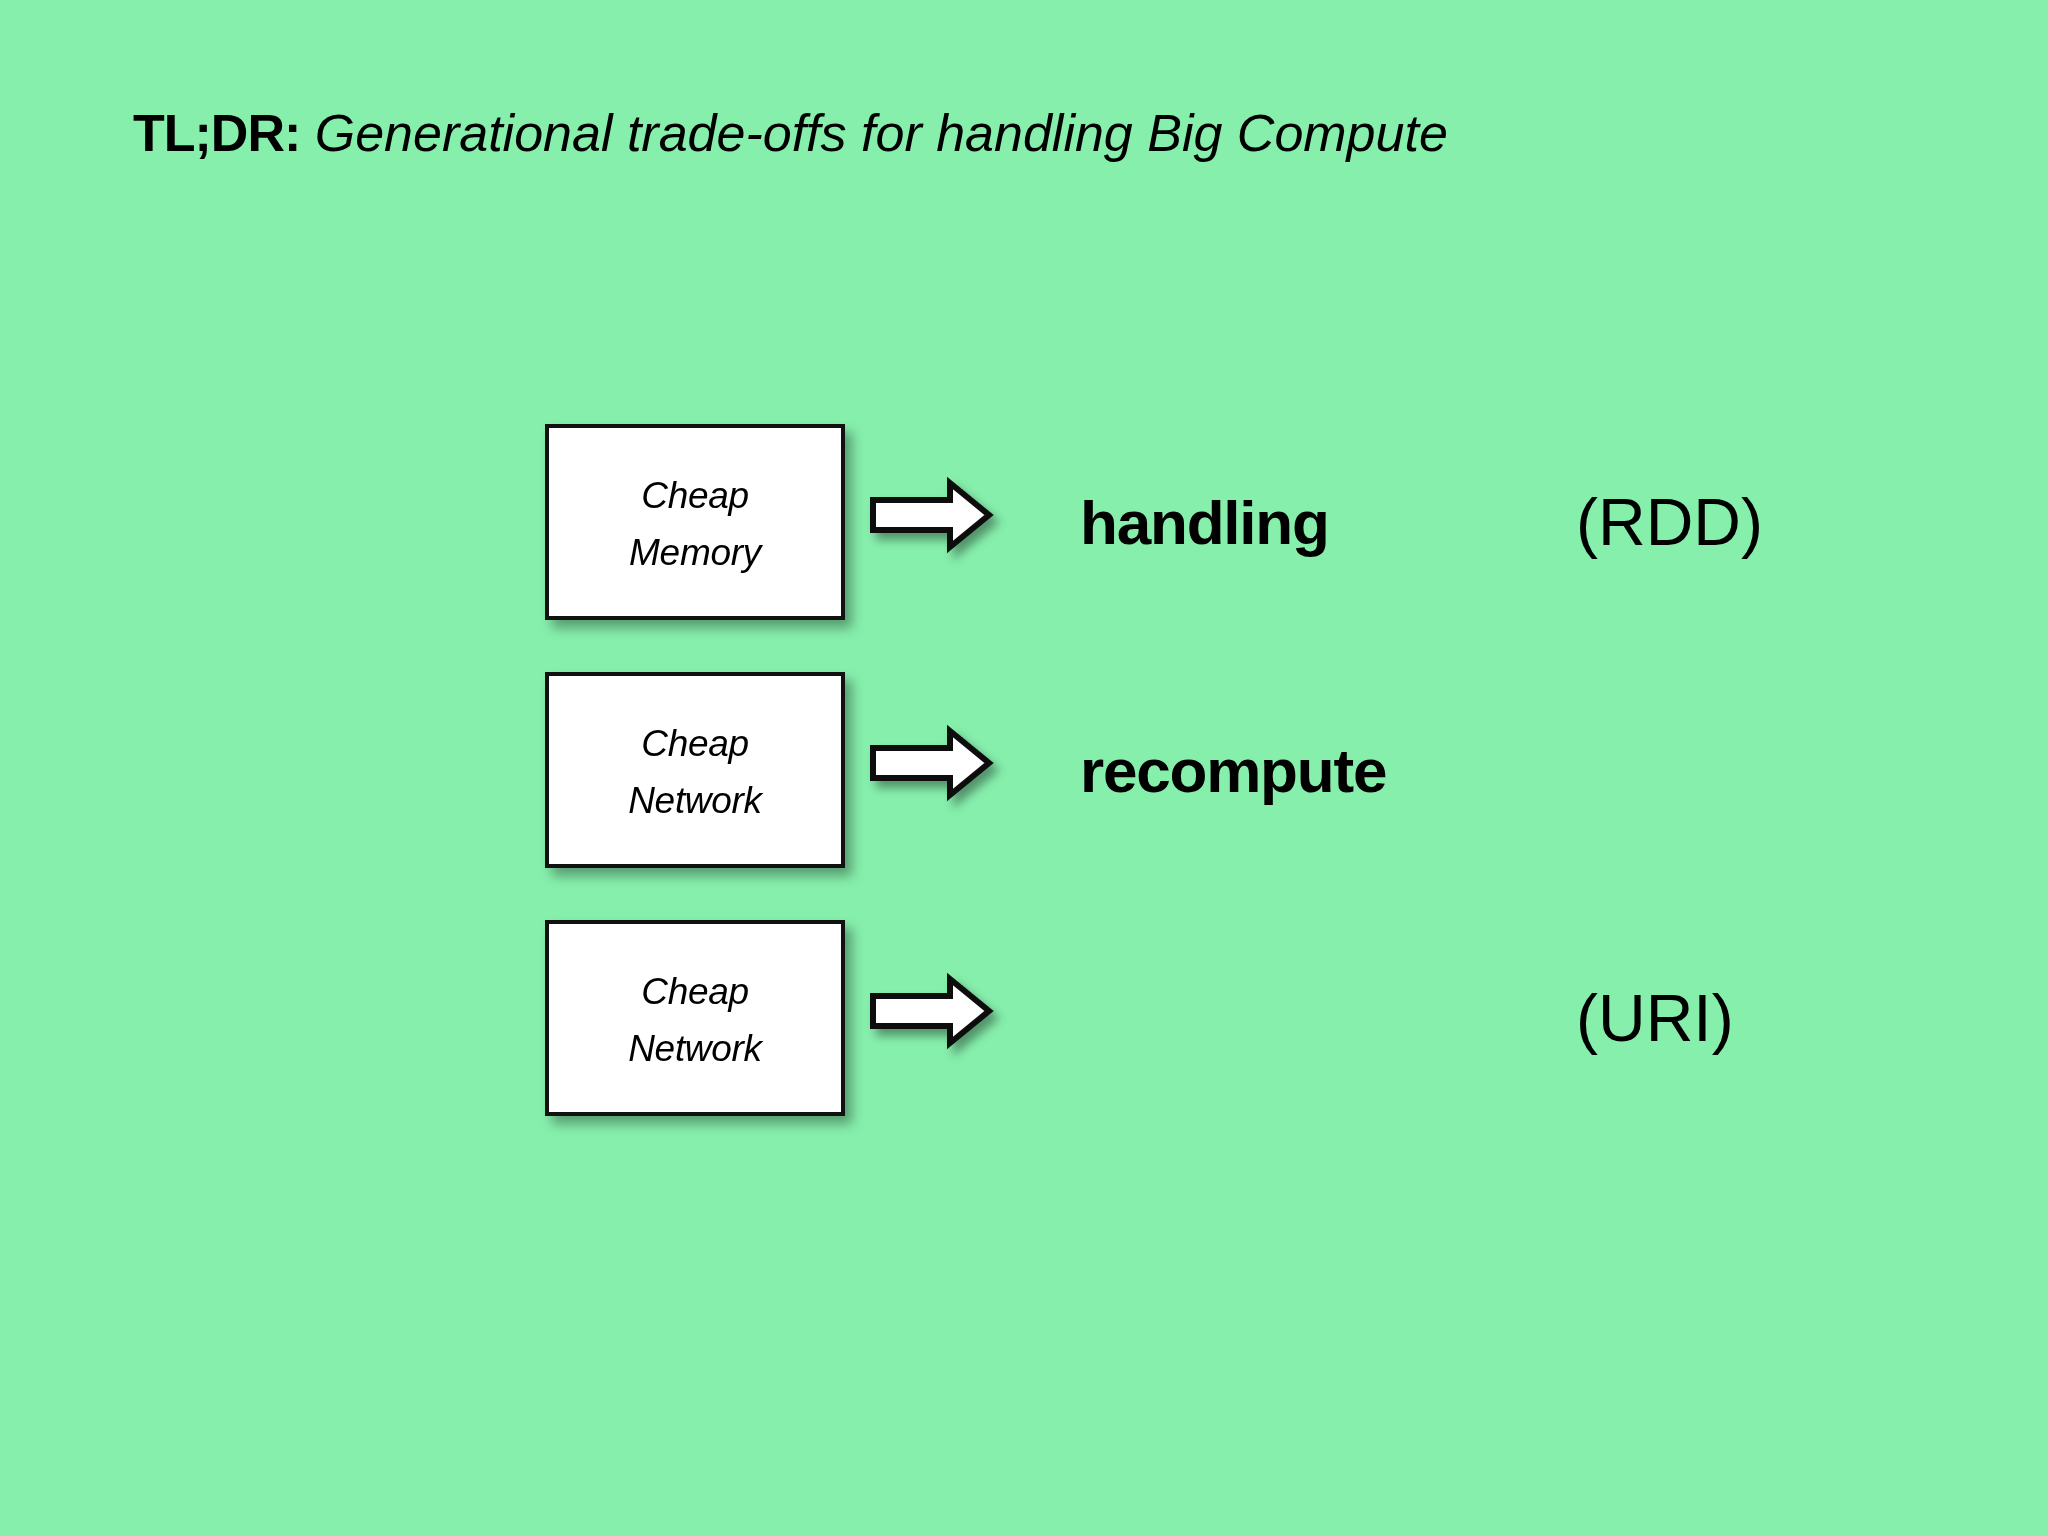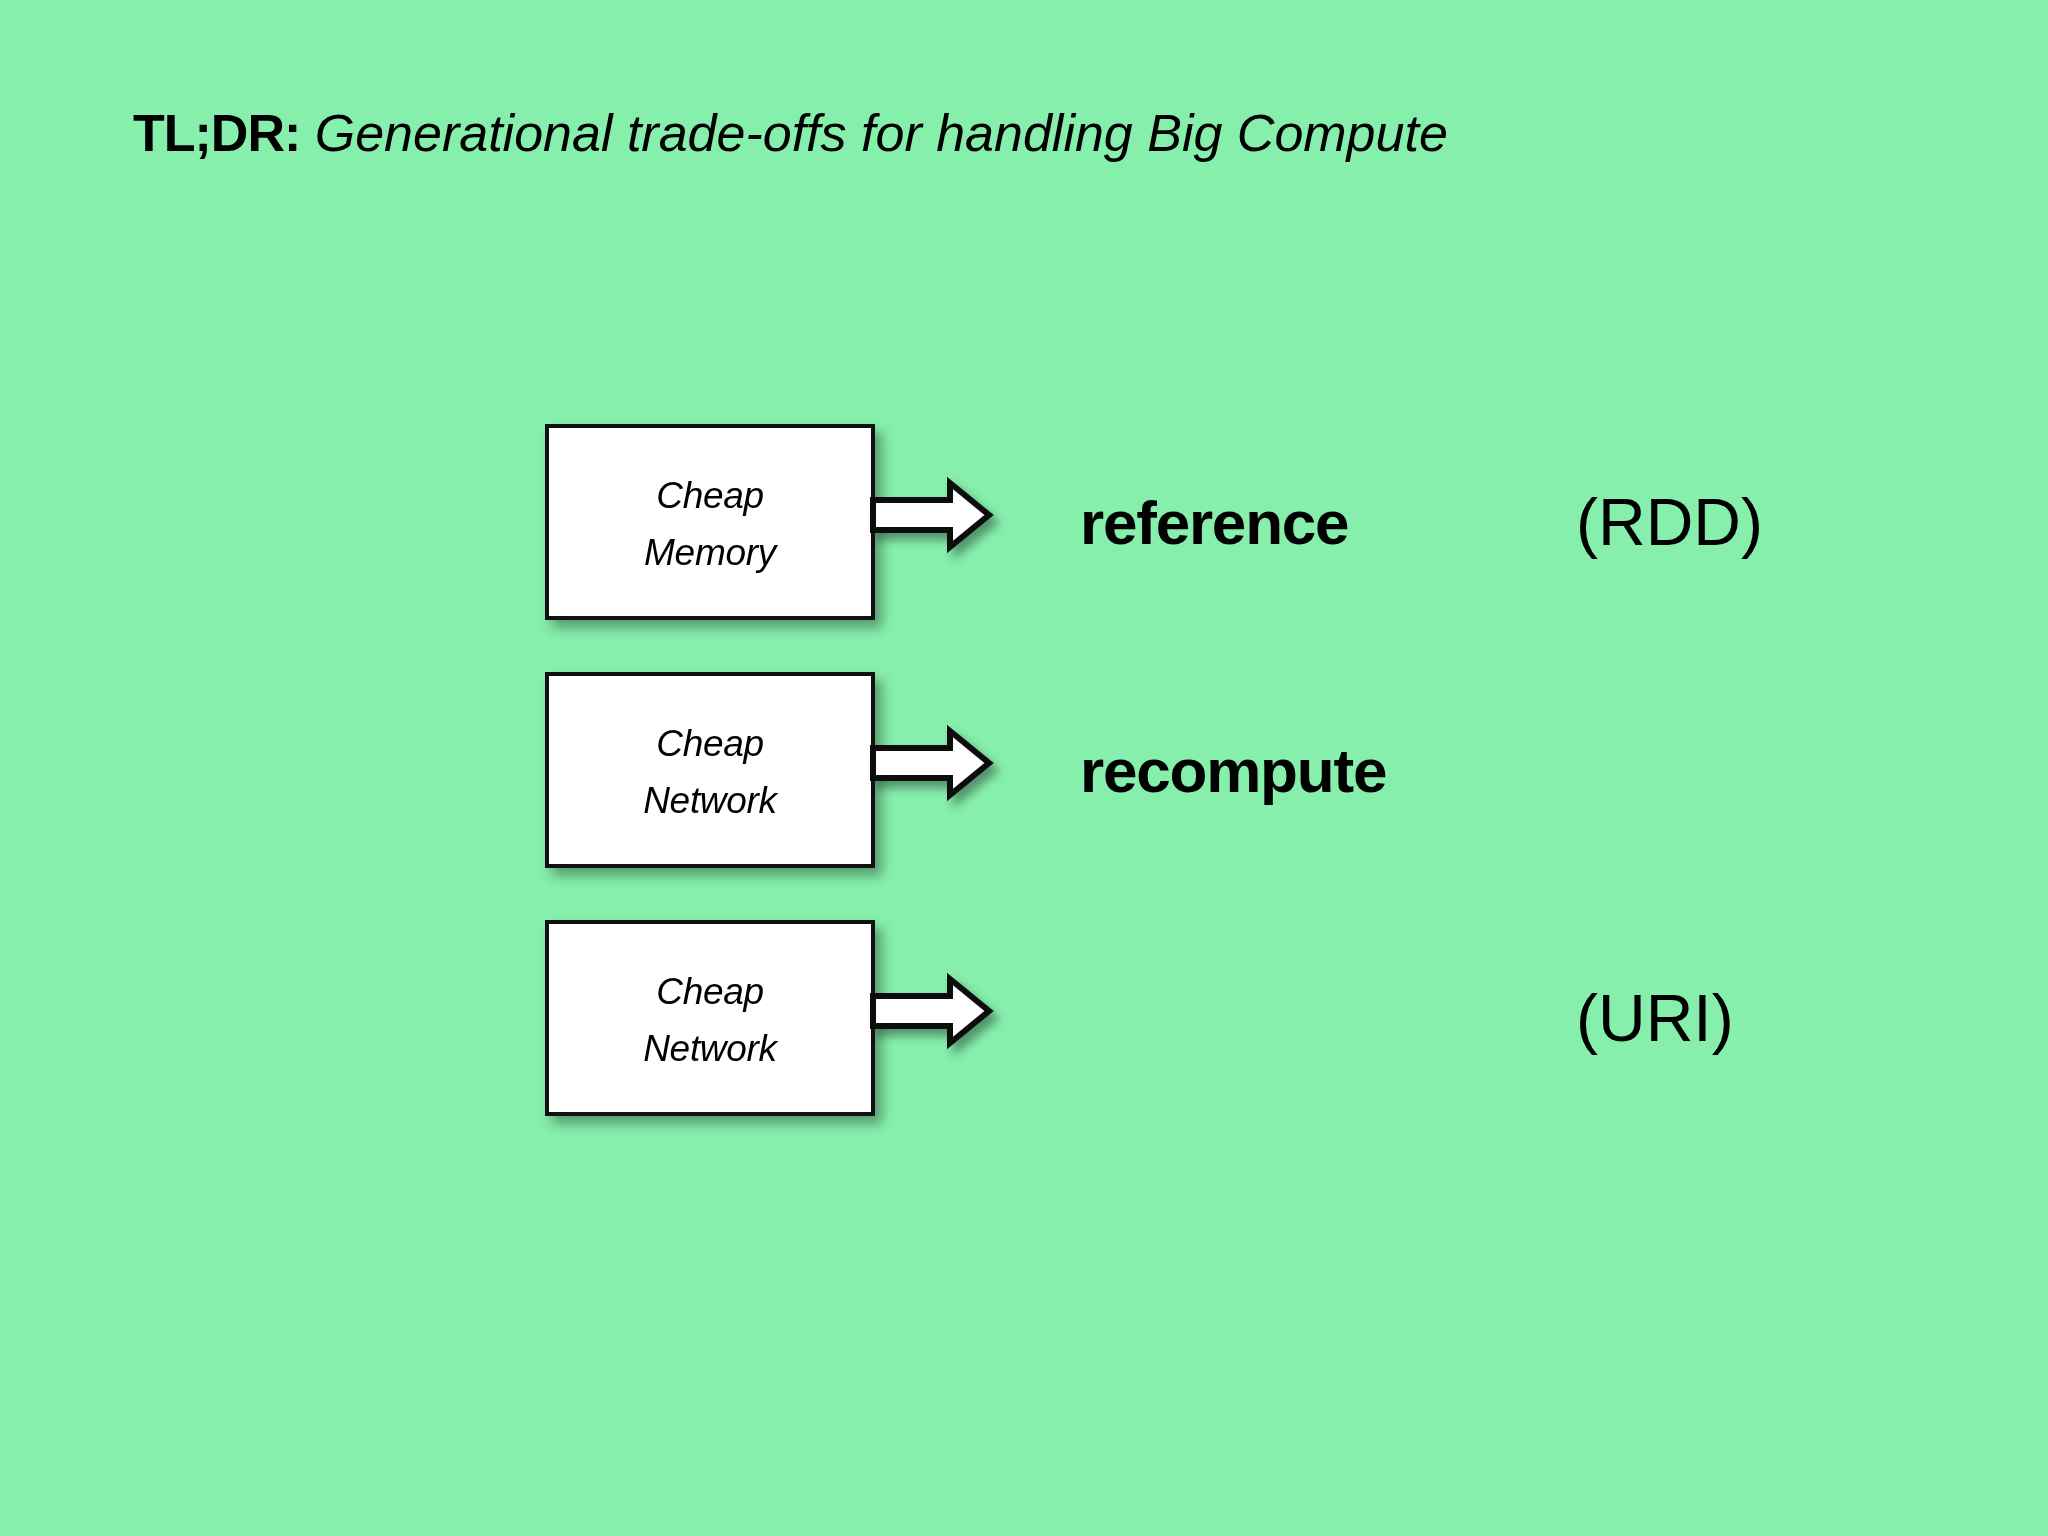--- a/index.html
+++ b/index.html
@@ -49,21 +49,21 @@
     left: 0;
     width: 2048px;
     height: 196px;
   }
 
   
   .box {
     position: absolute;
     left: 545px;
     top: 0;
-    width: 330px;
+    width: 300px;
     height: 196px;
     box-sizing: border-box;
     background: #ffffff;
     border: 4px solid #111111;
     box-shadow: 7px 8px 11px rgba(0, 0, 0, 0.34);
     display: flex;
     align-items: center;
     justify-content: center;
   }
   .box-label {
@@ -139,21 +139,21 @@
     <div class="arrow">
       <svg viewBox="0 0 122 70" xmlns="http://www.w3.org/2000/svg">
         <defs>
           <filter id="ashadow1" x="-35%" y="-35%" width="190%" height="200%">
             <feDropShadow dx="6" dy="7" stdDeviation="5" flood-color="#000000" flood-opacity="0.38"></feDropShadow>
           </filter>
         </defs>
         <polygon points="3,20 80,20 80,3 119,35 80,67 80,50 3,50" fill="#ffffff" stroke="#111111" stroke-width="6" stroke-linejoin="miter" filter="url(#ashadow1)"></polygon>
       </svg>
     </div>
-    <div class="action">reference</div>
+    <div class="action">handling</div>
     <div class="tag">(RDD)</div>
   </div>
 
   <div class="row" style="top:672px;">
     <div class="box">
       <div class="box-label">
         <span class="l1">Cheap</span>
         <span class="l2">Network</span>
       </div>
     </div>

